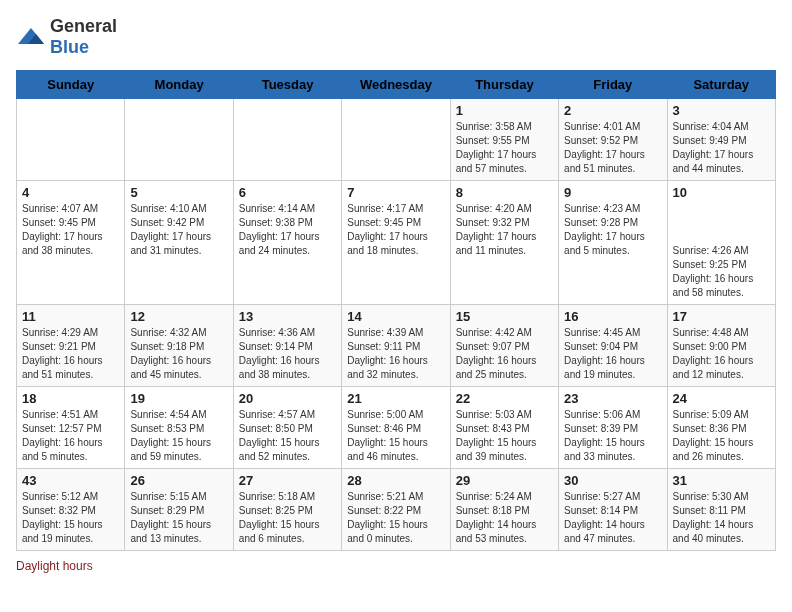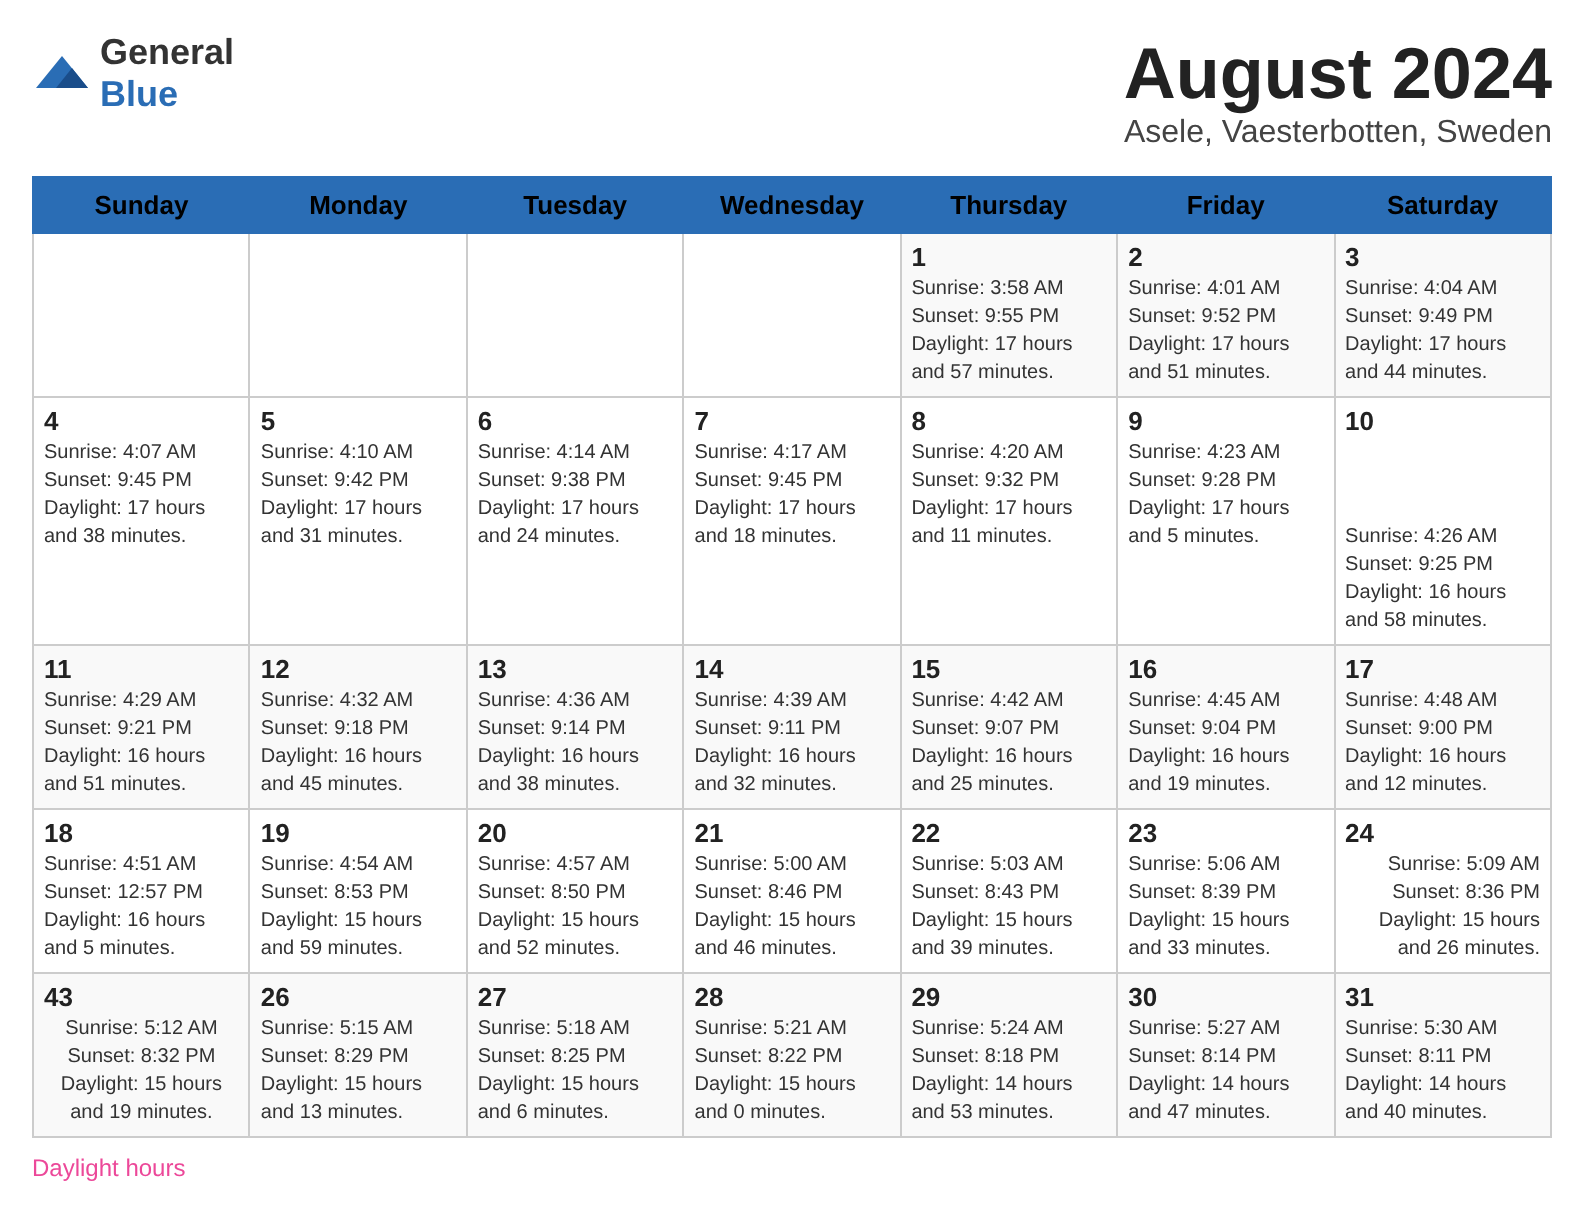--- a/index.html
+++ b/index.html
@@ -74,41 +74,37 @@
       font-size: 10px;
       color: #333;
       line-height: 1.4;
     }
     .empty-cell {
       background: #fff !important;
     }
     .footer-note {
       margin-top: 8px;
       font-size: 12px;
-      color: #ec4899;
+      color: #7f1d1d;
     }
   </style>
 </head>
 <body>
 
 <div class="header-area">
   <div class="logo">
     <svg class="logo-icon" viewBox="0 0 30 22" xmlns="http://www.w3.org/2000/svg">
       <polygon points="15,2 28,18 2,18" fill="#2a6db5"></polygon>
       <polygon points="20,8 28,18 12,18" fill="#1a4d8a"></polygon>
     </svg>
     <div>
       <span style="font-size:18px;font-weight:bold;color:#333;">General</span><br>
       <span style="font-size:18px;font-weight:bold;color:#2a6db5;">Blue</span>
     </div>
   </div>
-  <div class="title-area">
-    <div class="month-title">August 2024</div>
-    <div class="location-title">Asele, Vaesterbotten, Sweden</div>
-  </div>
 </div>
 
 <table class="calendar-table">
   <thead>
     <tr>
     <th>Sunday</th>
         <th>Monday</th>
         <th>Tuesday</th>
         <th>Wednesday</th>
         <th>Thursday</th>
@@ -284,30 +280,30 @@
         </td>
         <td>
           <span class="day-number">23</span>
           <div class="day-info" style="white-space: pre-line;">Sunrise: 5:06 AM
 Sunset: 8:39 PM
 Daylight: 15 hours
 and 33 minutes.</div>
         </td>
         <td>
           <span class="day-number">24</span>
-          <div class="day-info" style="white-space: pre-line; text-align: right;">Sunrise: 5:09 AM
+          <div class="day-info" style="white-space: pre-line;">Sunrise: 5:09 AM
 Sunset: 8:36 PM
 Daylight: 15 hours
 and 26 minutes.</div>
         </td>
       </tr>
       <tr>
         <td>
           <span class="day-number">43</span>
-          <div class="day-info" style="white-space: pre-line; text-align: center;">Sunrise: 5:12 AM
+          <div class="day-info" style="white-space: pre-line;">Sunrise: 5:12 AM
 Sunset: 8:32 PM
 Daylight: 15 hours
 and 19 minutes.</div>
         </td>
         <td>
           <span class="day-number">26</span>
           <div class="day-info" style="white-space: pre-line;">Sunrise: 5:15 AM
 Sunset: 8:29 PM
 Daylight: 15 hours
 and 13 minutes.</div>

